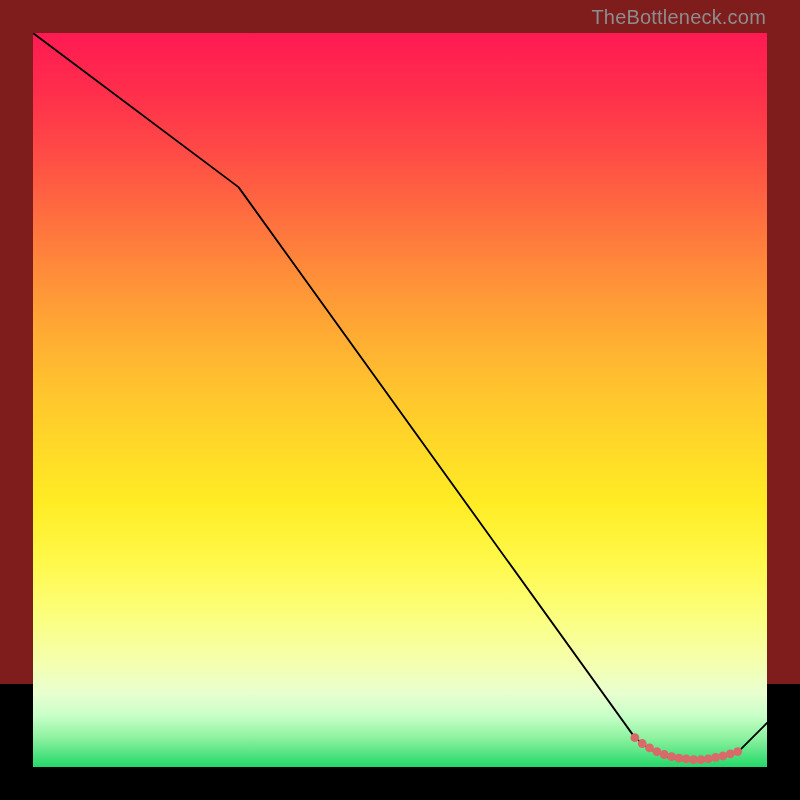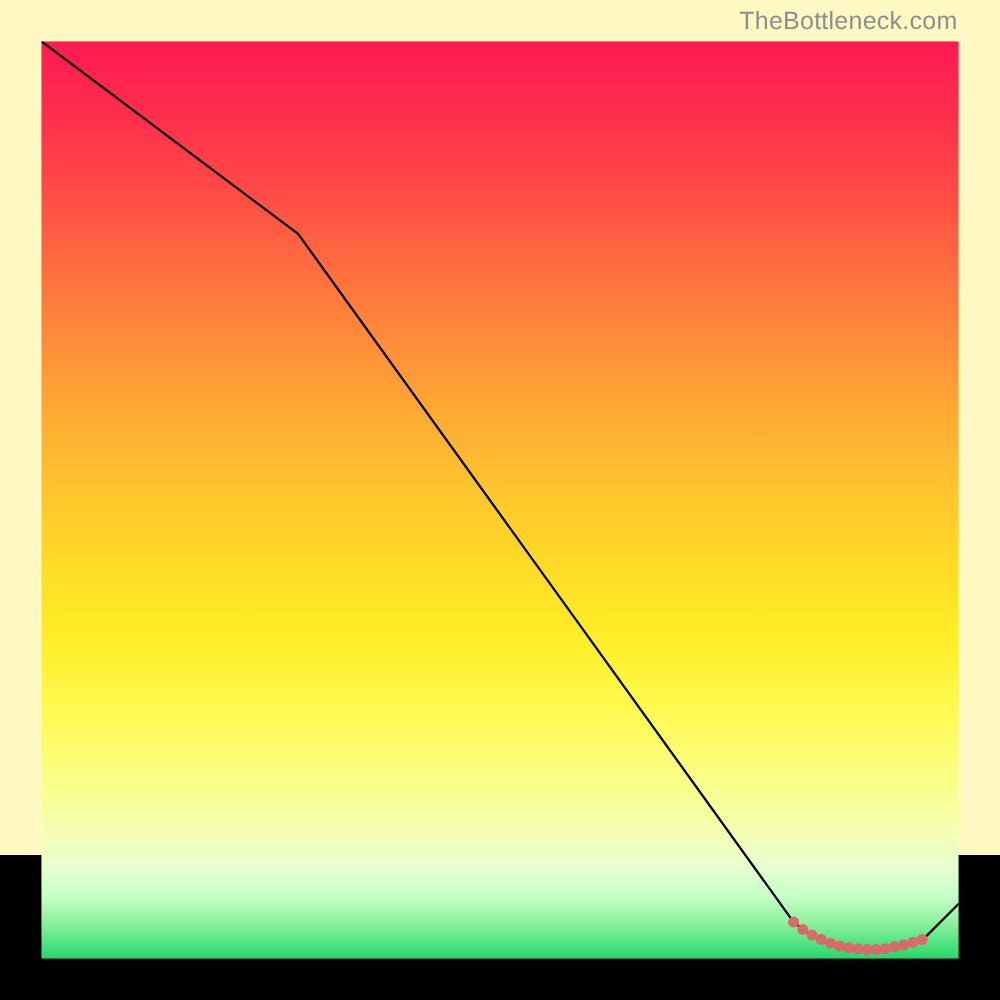--- a/index.html
+++ b/index.html
@@ -8,21 +8,21 @@
     width: 800px;
     height: 800px;
     background: #000;
     overflow: hidden;
     font-family: Arial, Helvetica, sans-serif;
   }
   .frame {
     position: relative;
     width: 800px;
     height: 684px;
-    background: #fef9c3;
+    background: #7f1d1d;
   }
   .plot-area {
     position: absolute;
     left: 33px;
     top: 33px;
     width: 734px;
     height: 734px;
     overflow: hidden;
   }
   

